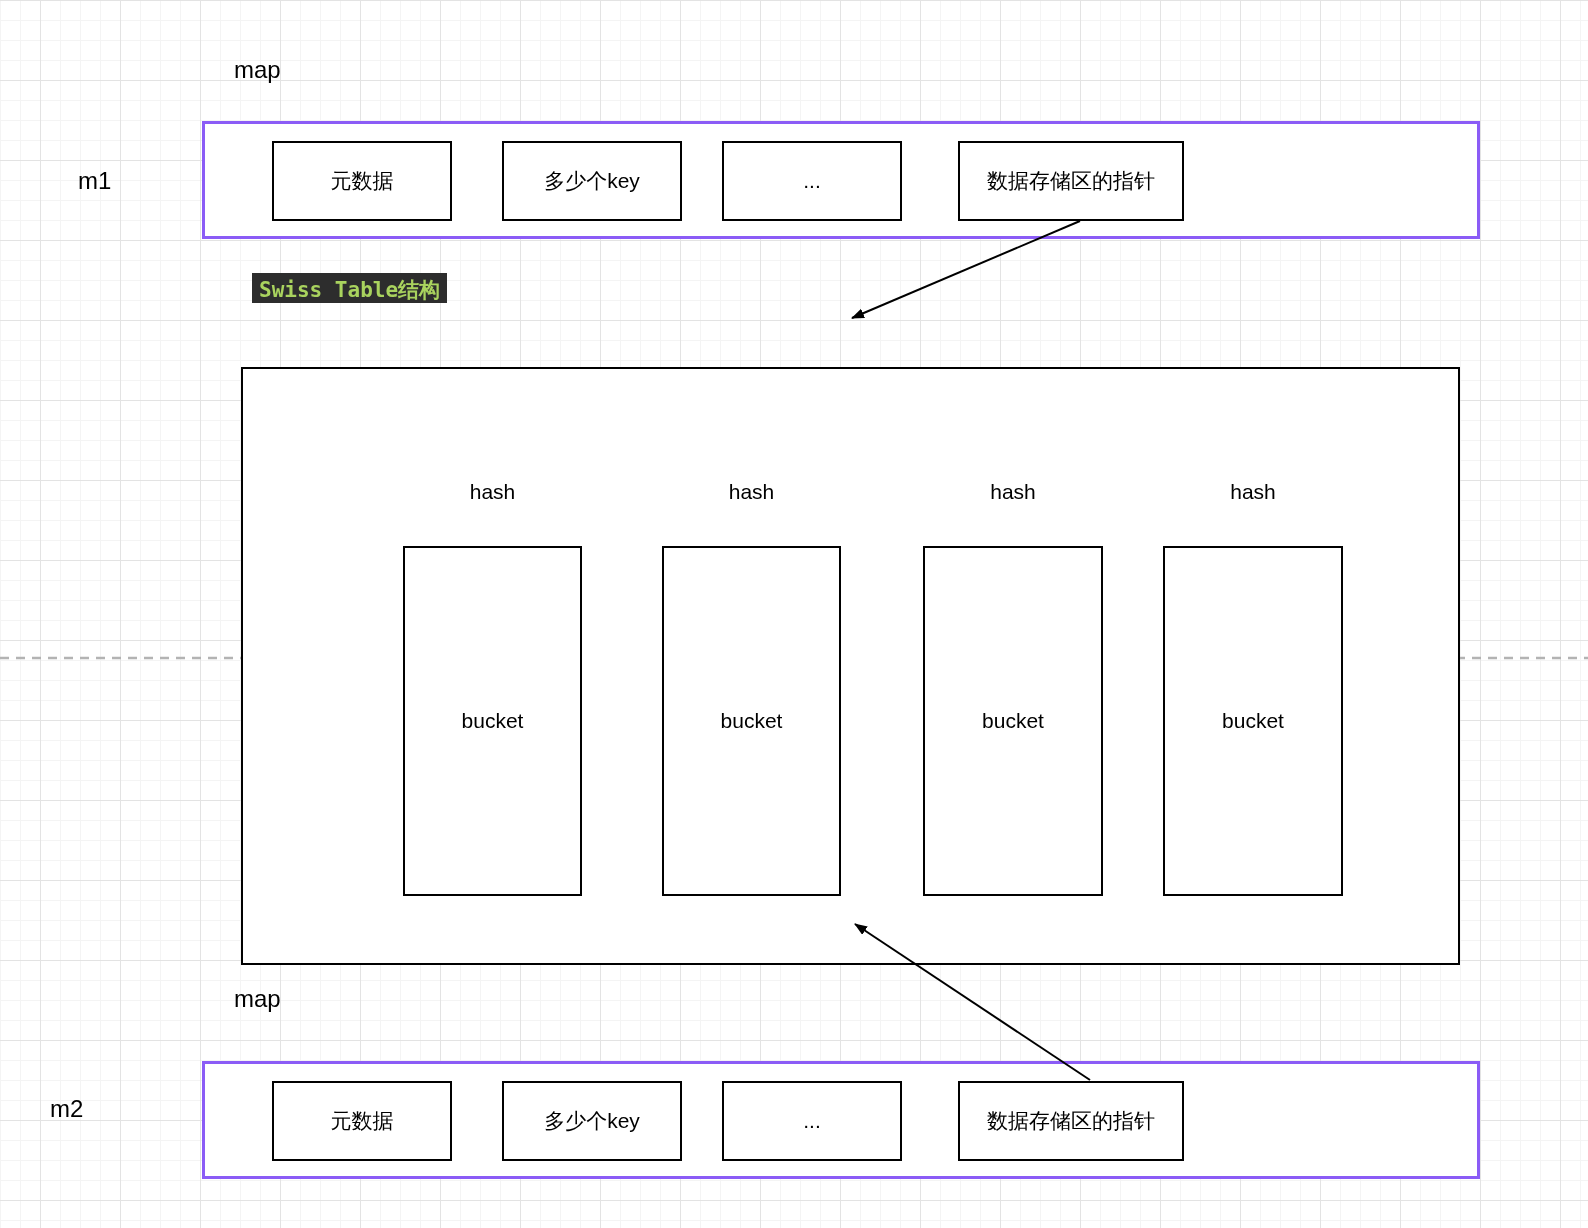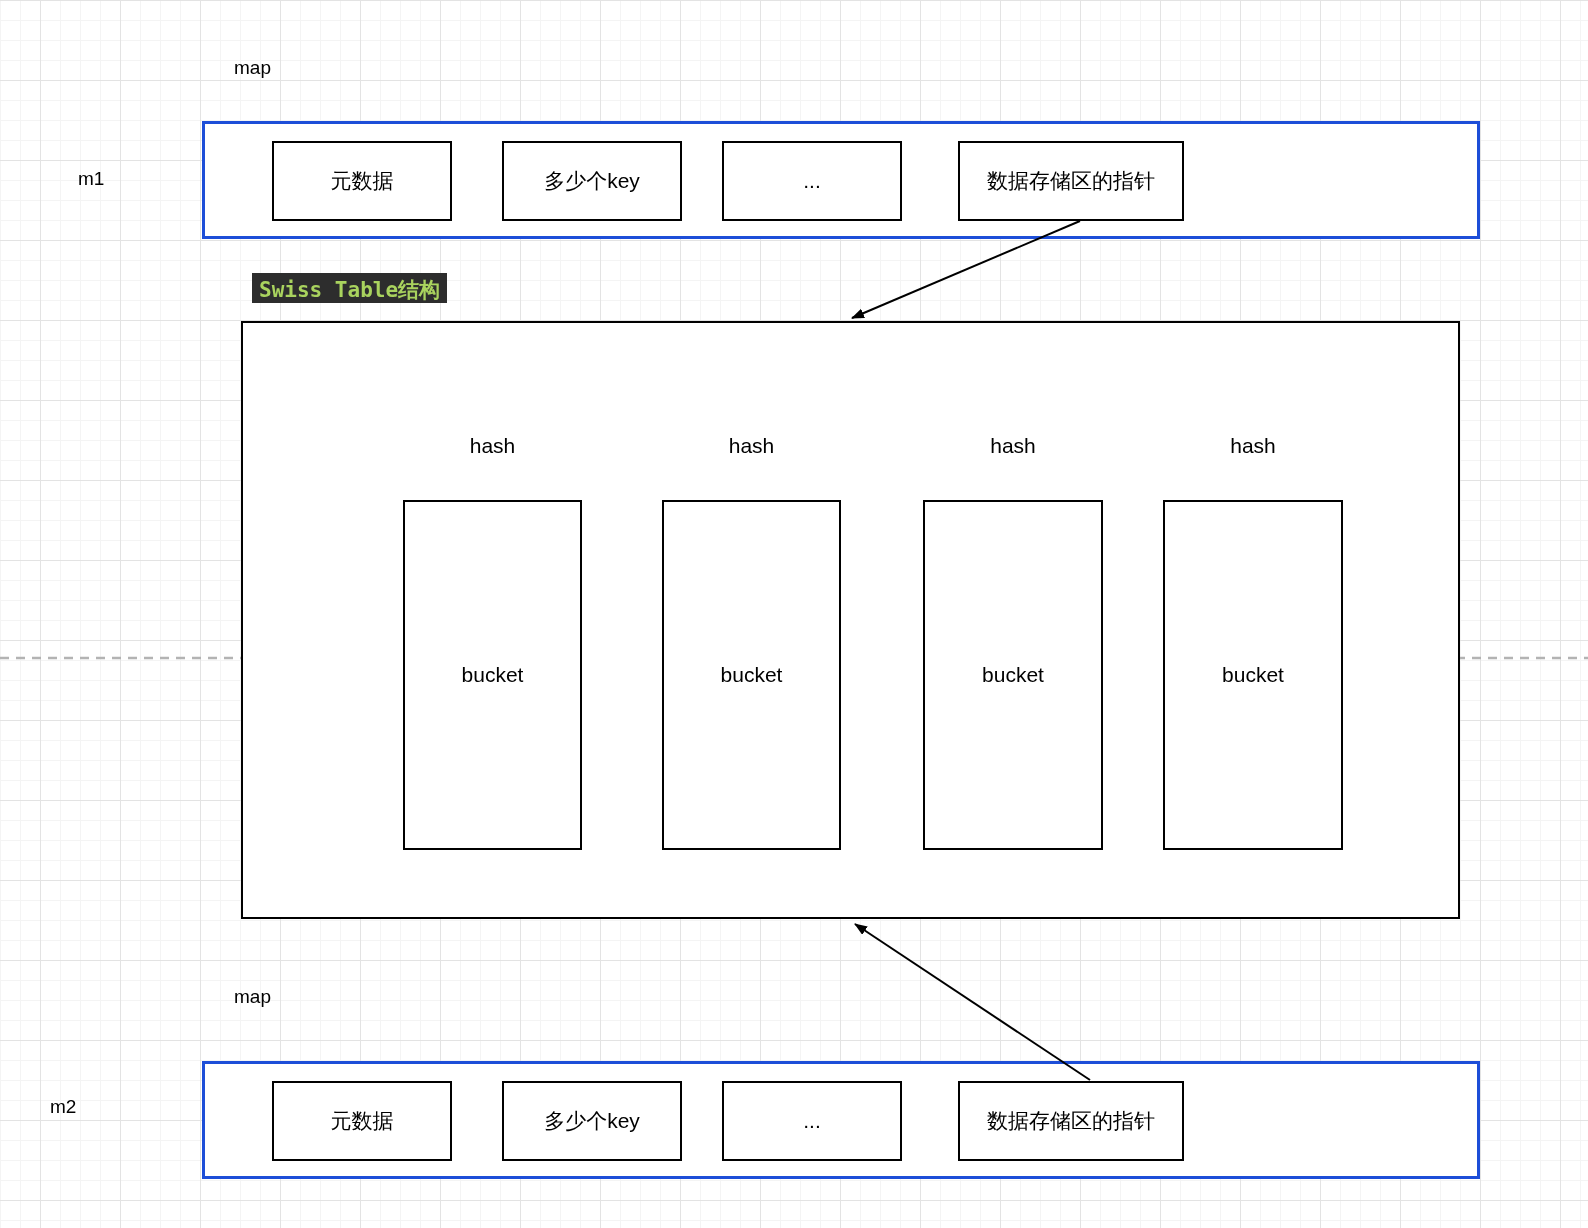--- a/index.html
+++ b/index.html
@@ -10,31 +10,31 @@
     background-image:
       linear-gradient(to right,#e3e3e3 1px,transparent 1px),
       linear-gradient(to bottom,#e3e3e3 1px,transparent 1px),
       linear-gradient(to right,#f4f4f4 1px,transparent 1px),
       linear-gradient(to bottom,#f4f4f4 1px,transparent 1px);
     background-size:80px 80px,80px 80px,20px 20px,20px 20px;
     background-position:40px 0,0 0,0 0,0 0;
   }
   .abs{position:absolute;}
   .svg-layer{position:absolute;left:0;top:0;pointer-events:none;}
-  .free-label{font-size:19px;line-height:1;white-space:nowrap;}
+  .free-label{font-size:24px;line-height:1;white-space:nowrap;}
   .outer-rect{
-    border:3px solid #1d4ed8;background:#fff;box-sizing:border-box;
+    border:3px solid #8b5cf6;background:#fff;box-sizing:border-box;
   }
   .field-box{
     border:2px solid #000;background:#fff;box-sizing:border-box;
     display:flex;align-items:center;justify-content:center;
     font-size:21px;white-space:nowrap;
   }
   .swiss-box{
-    border:2.5px solid #000;background:#fff;box-sizing:border-box;
+    border:2.5px solid #000;background:#fff;box-sizing:border-box;margin-top:46px;
   }
   .bucket-box{
     border:2px solid #000;background:#fff;box-sizing:border-box;
     display:flex;align-items:center;justify-content:center;
     font-size:21px;
   }
   .hash-label{
     font-size:21px;text-align:center;line-height:1;
   }
   .swiss-title{

